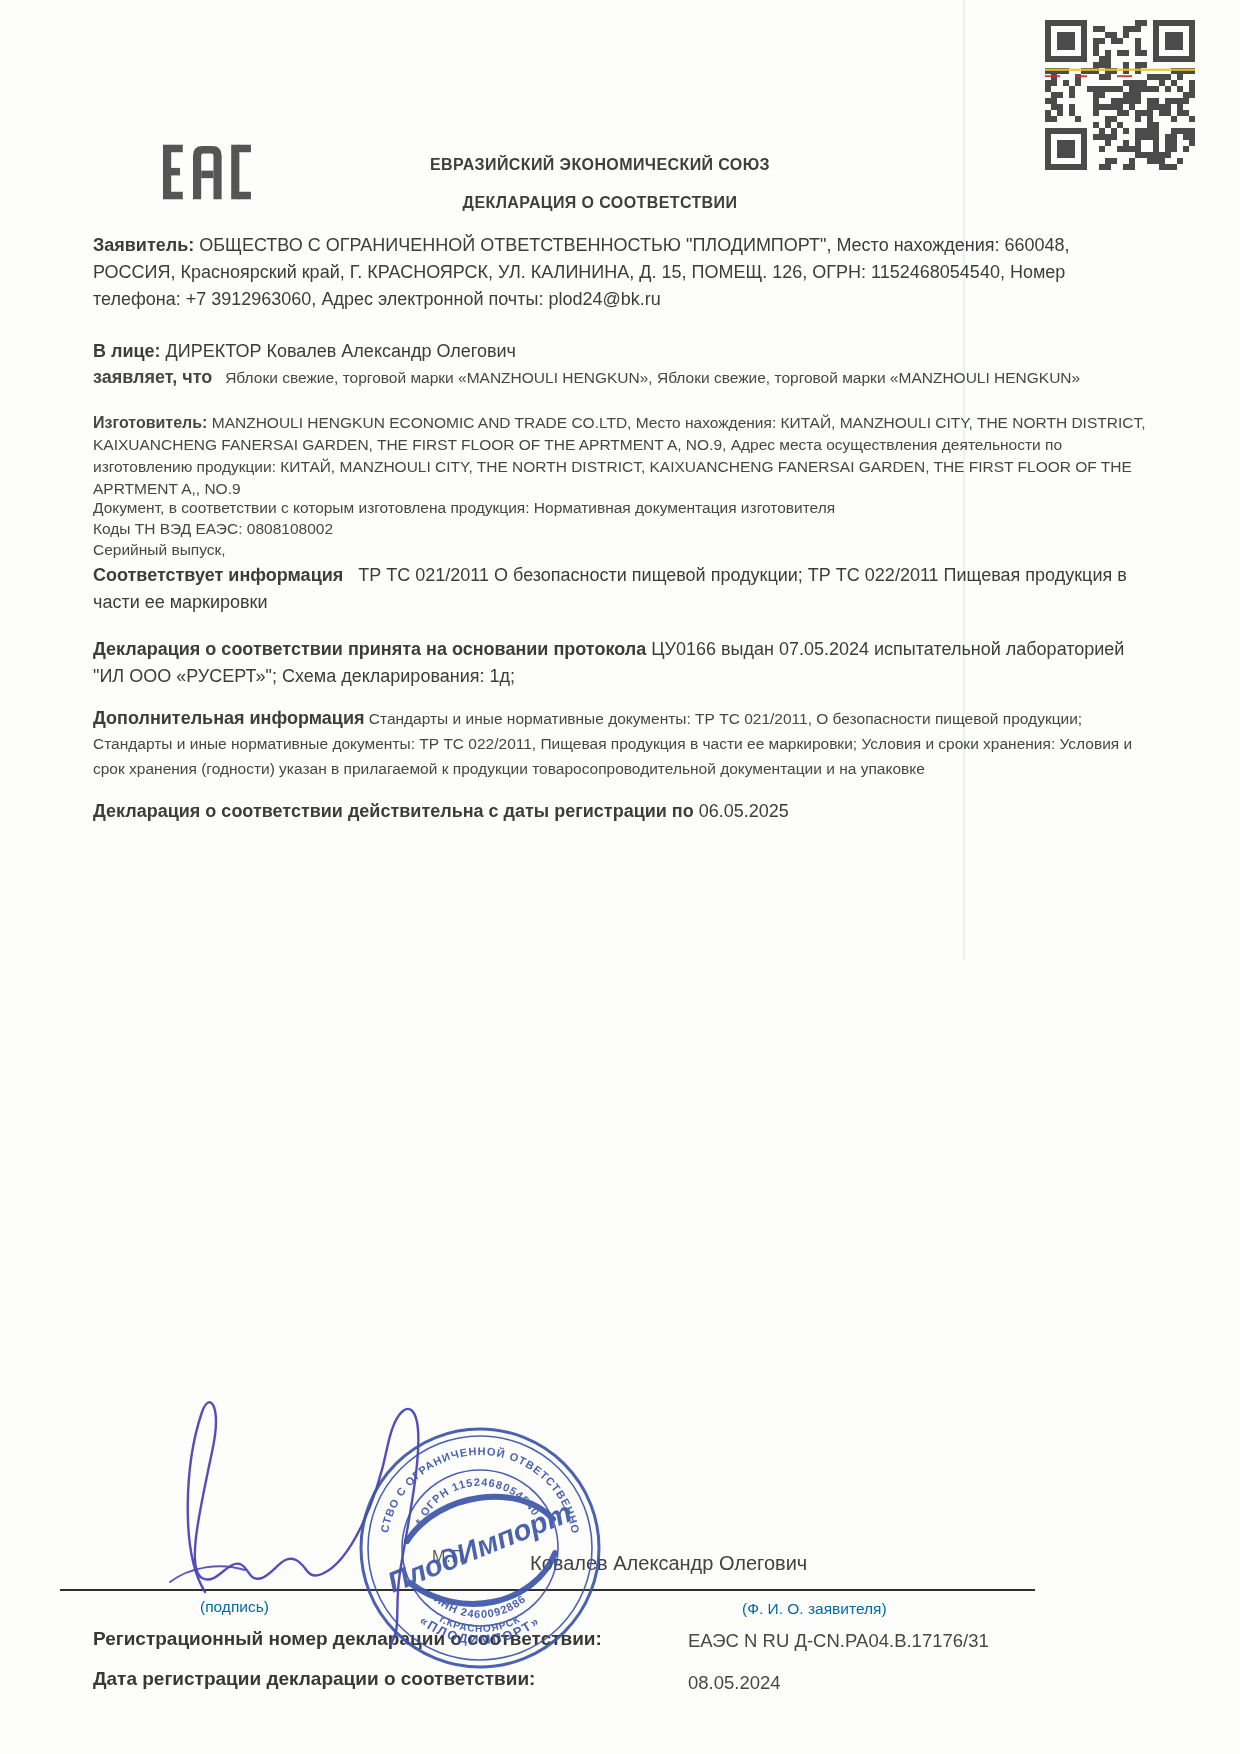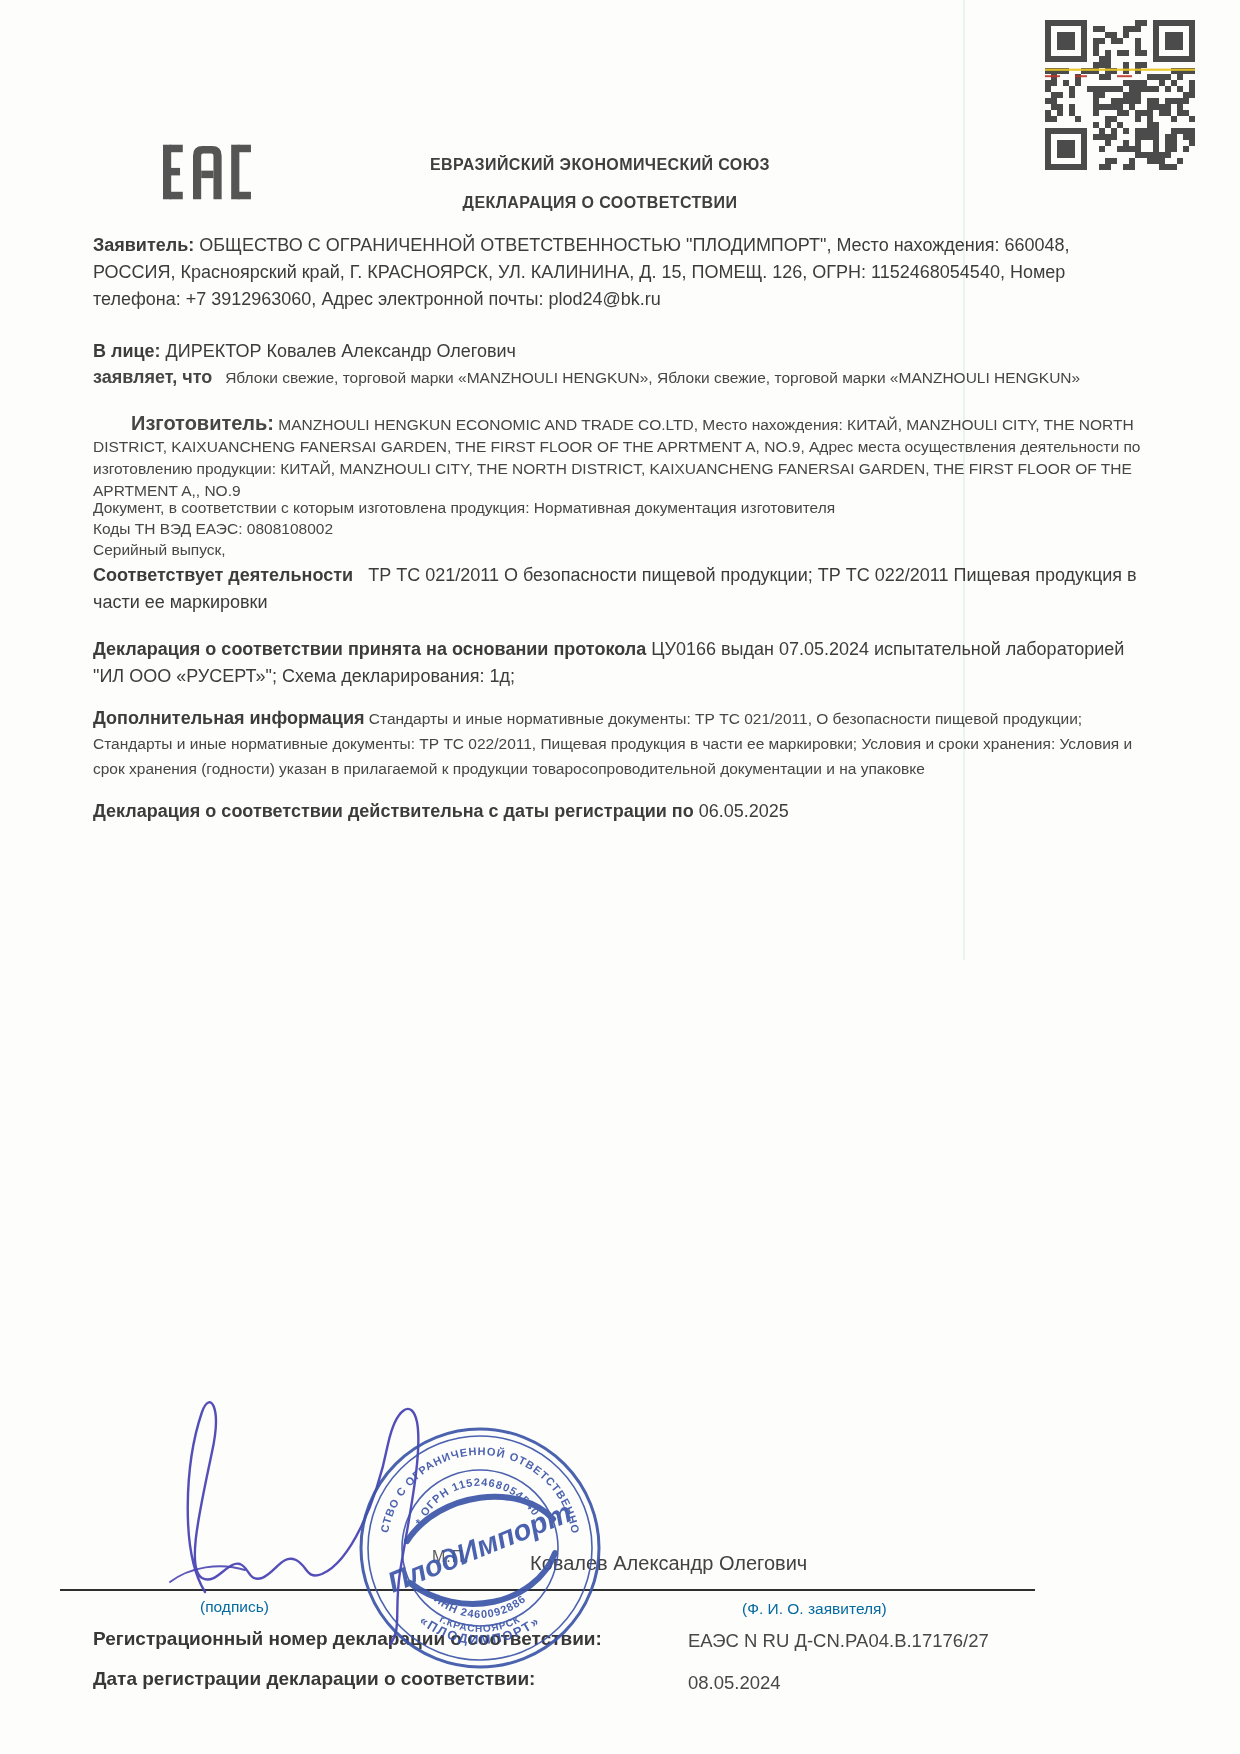--- a/index.html
+++ b/index.html
@@ -281,30 +281,30 @@
     <span class="b">В лице:</span>
     <span>ДИРЕКТОР Ковалев Александр Олегович</span>
   </div>
 
   <div class="abs para mixed" style="top:366px;">
     <span class="lbl">заявляет, что</span>&nbsp;&nbsp;
     <span>Яблоки свежие, торговой марки «MANZHOULI HENGKUN», Яблоки свежие, торговой марки «MANZHOULI HENGKUN»</span>
   </div>
 
   <div class="abs para mixed" style="top:412px;">
-    <span class="lbl" style="font-size:20px;margin-left:38px;">Изготовитель:</span>
+    <span class="lbl" style="font-size:16px;">Изготовитель:</span>
     <span>MANZHOULI HENGKUN ECONOMIC AND TRADE CO.LTD, Место нахождения: КИТАЙ, MANZHOULI CITY, THE NORTH DISTRICT, KAIXUANCHENG FANERSAI GARDEN, THE FIRST FLOOR OF THE APRTMENT A, NO.9, Адрес места осуществления деятельности по изготовлению продукции: КИТАЙ, MANZHOULI CITY, THE NORTH DISTRICT, KAIXUANCHENG FANERSAI GARDEN, THE FIRST FLOOR OF THE APRTMENT A,, NO.9</span>
   </div>
 
   <div class="abs para small" style="top:497px;">Документ, в соответствии с которым изготовлена продукция: Нормативная документация изготовителя</div>
   <div class="abs para small" style="top:518px;">Коды ТН ВЭД ЕАЭС: 0808108002</div>
   <div class="abs para small" style="top:539px;">Серийный выпуск,</div>
 
   <div class="abs para big" style="top:562px;">
-    <span class="b">Соответствует деятельности</span>&nbsp;&nbsp;
+    <span class="b">Соответствует информация</span>&nbsp;&nbsp;
     <span>ТР ТС 021/2011 О безопасности пищевой продукции; ТР ТС 022/2011 Пищевая продукция в части ее маркировки</span>
   </div>
 
   <div class="abs para big" style="top:636px;">
     <span class="b">Декларация о соответствии принята на основании протокола</span>
     <span>ЦУ0166 выдан 07.05.2024 испытательной лабораторией "ИЛ ООО «РУСЕРТ»"; Схема декларирования: 1д;</span>
   </div>
 
   <div class="abs para addl" style="top:706px;">
     <span class="lbl">Дополнительная информация</span>
@@ -317,21 +317,21 @@
   </div>
 
   <div class="abs" style="left:432px;top:1548px;font-size:16px;color:#5a5a5a;letter-spacing:1px;">М.П.</div>
   <div class="abs" style="left:530px;top:1552px;font-size:20px;color:#424242;">Ковалев Александр Олегович</div>
 
   <div class="abs rule" style="left:60px;top:1589px;width:975px;"></div>
   <div class="abs caption" style="left:200px;top:1598px;">(подпись)</div>
   <div class="abs caption" style="left:742px;top:1600px;">(Ф. И. О. заявителя)</div>
 
   <div class="abs reglabel" style="left:93px;top:1628px;">Регистрационный номер декларации о соответствии:</div>
-  <div class="abs regvalue" style="left:688px;top:1630px;">ЕАЭС N RU Д-CN.РА04.В.17176/27</div>
+  <div class="abs regvalue" style="left:688px;top:1630px;">ЕАЭС N RU Д-CN.РА04.В.17176/31</div>
   <div class="abs reglabel" style="left:93px;top:1668px;">Дата регистрации декларации о соответствии:</div>
   <div class="abs regvalue" style="left:688px;top:1672px;">08.05.2024</div>
 
   <div class="abs" style="left:150px;top:1382px;">
     <svg width="320" height="268" viewBox="0 0 320 268">
       <path d="M55,210 C30,170 35,80 52,30 C60,8 72,24 62,70 C50,128 36,186 52,196
                C66,204 78,178 90,182 C100,186 98,200 112,196 C126,190 132,172 146,178
                C158,184 156,198 172,192 C200,180 226,122 238,62 C246,26 262,16 267,40
                C273,72 258,140 250,190 C244,228 252,248 240,262" fill="none" stroke="#4a44b4" stroke-width="2.4" stroke-linecap="round" opacity="0.95"></path>
       <path d="M20,200 C40,185 70,180 95,188" fill="none" stroke="#4a44b4" stroke-width="2" stroke-linecap="round" opacity="0.9"></path>

